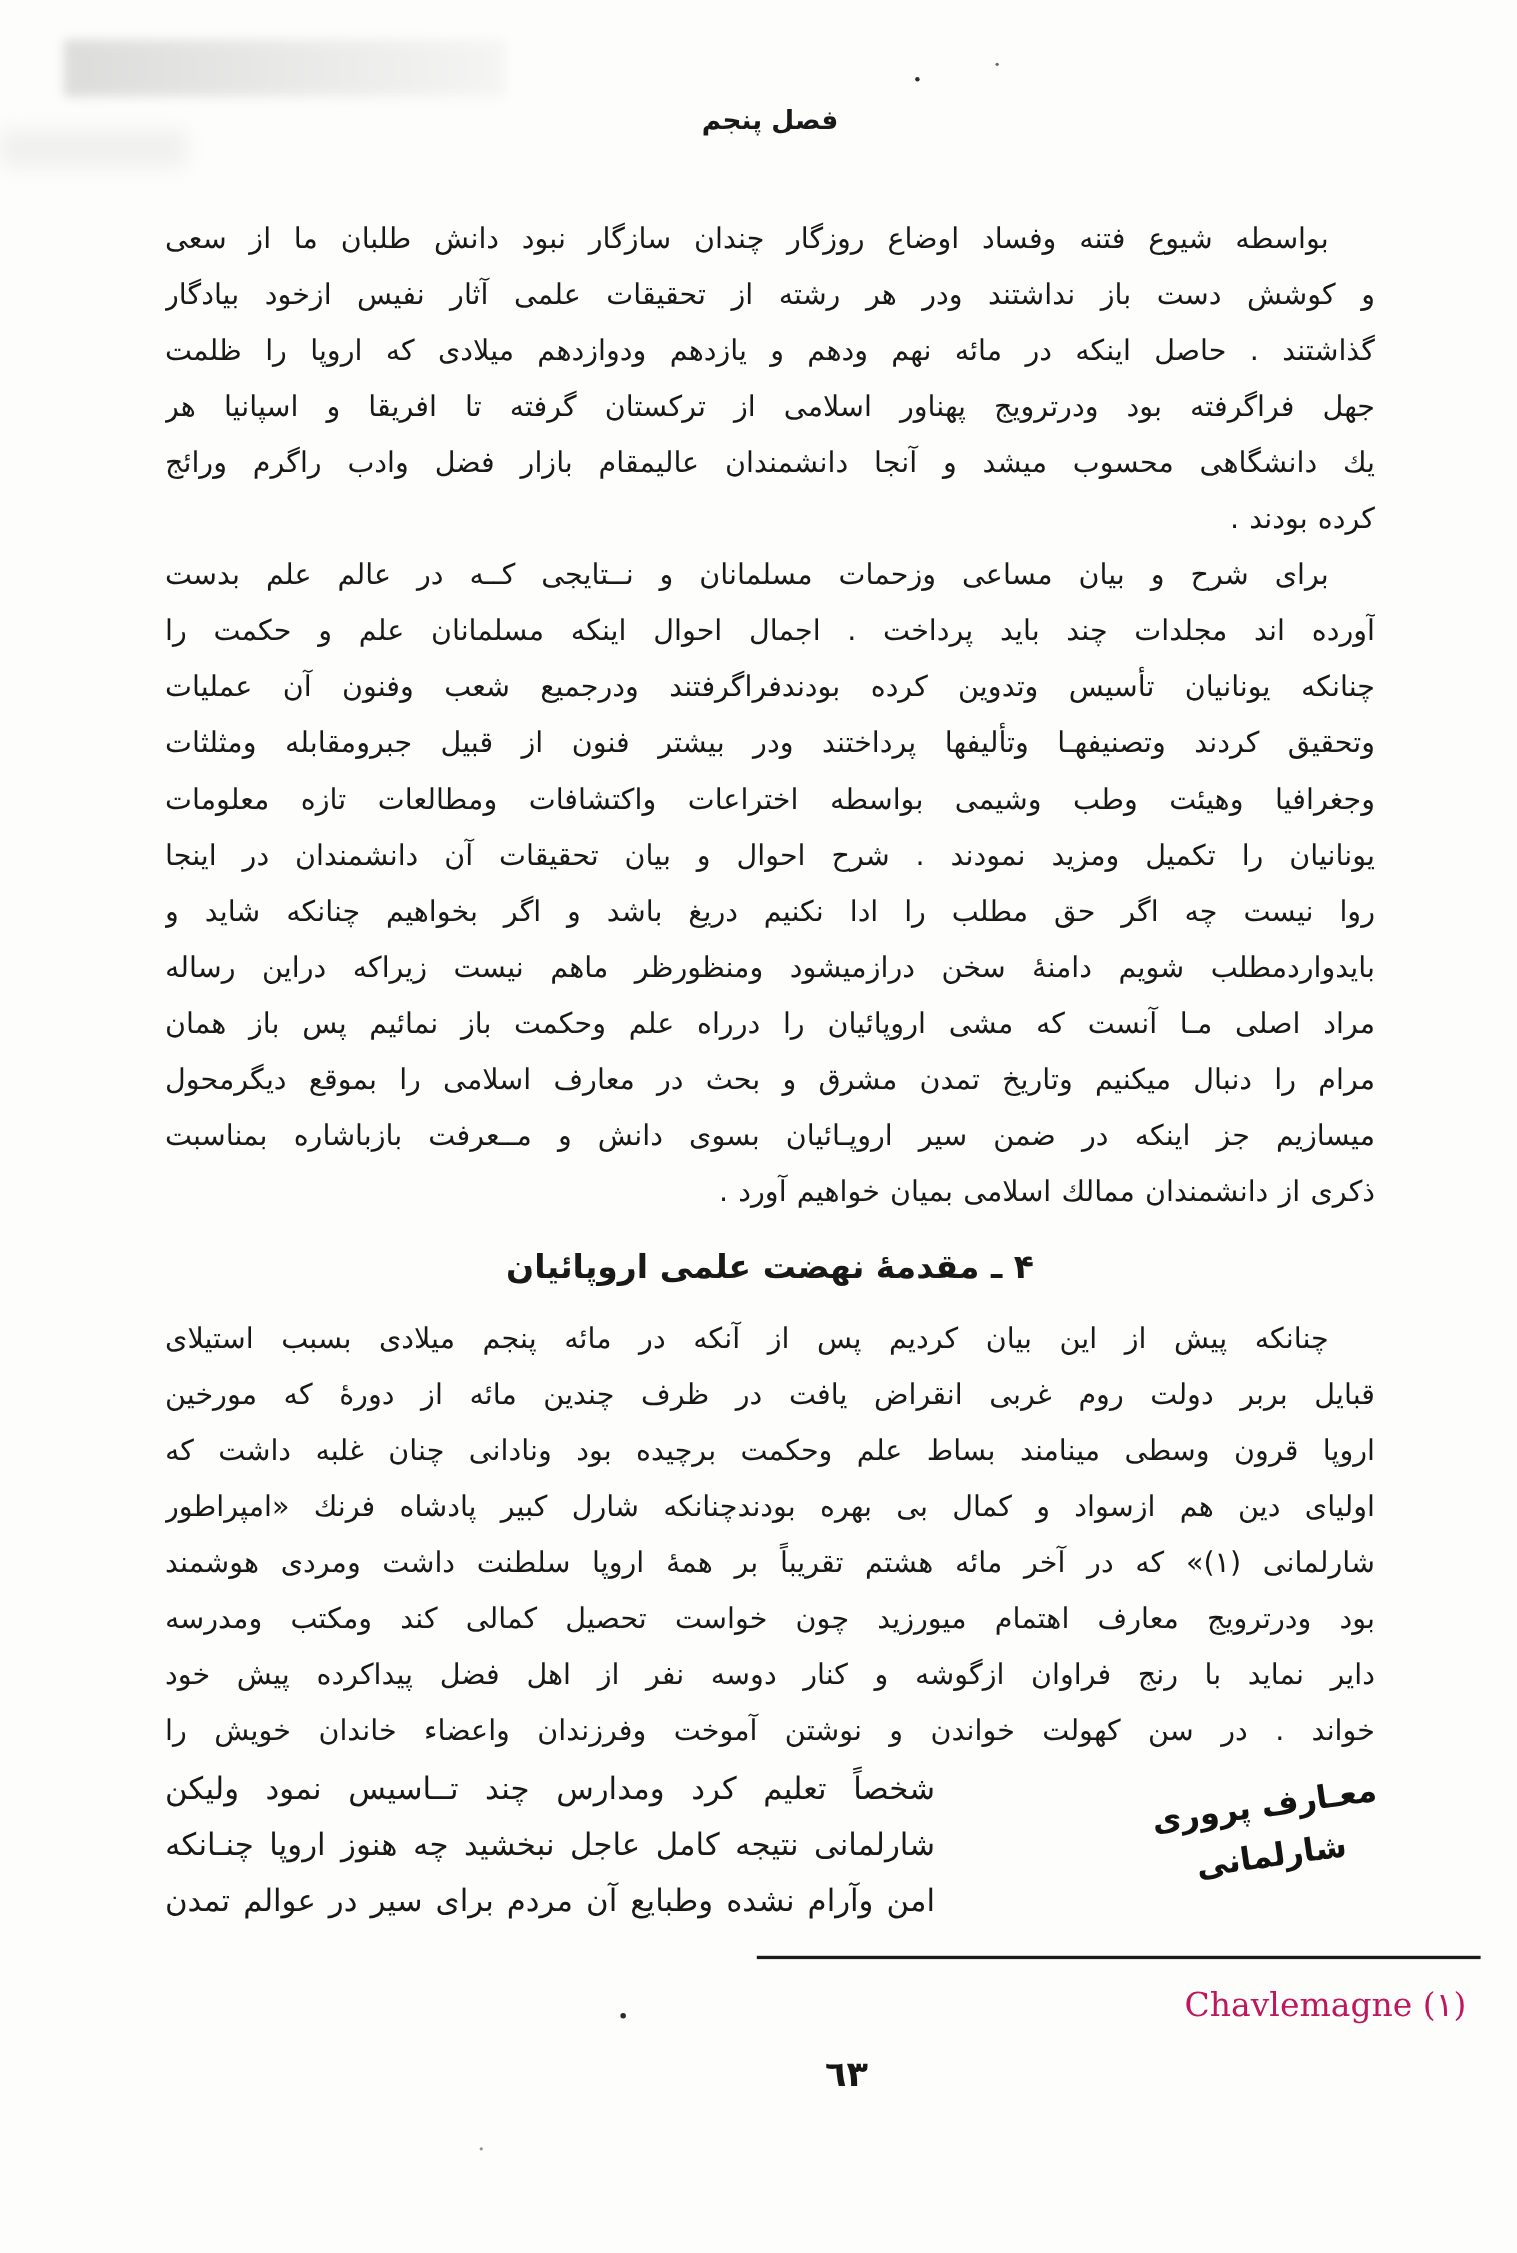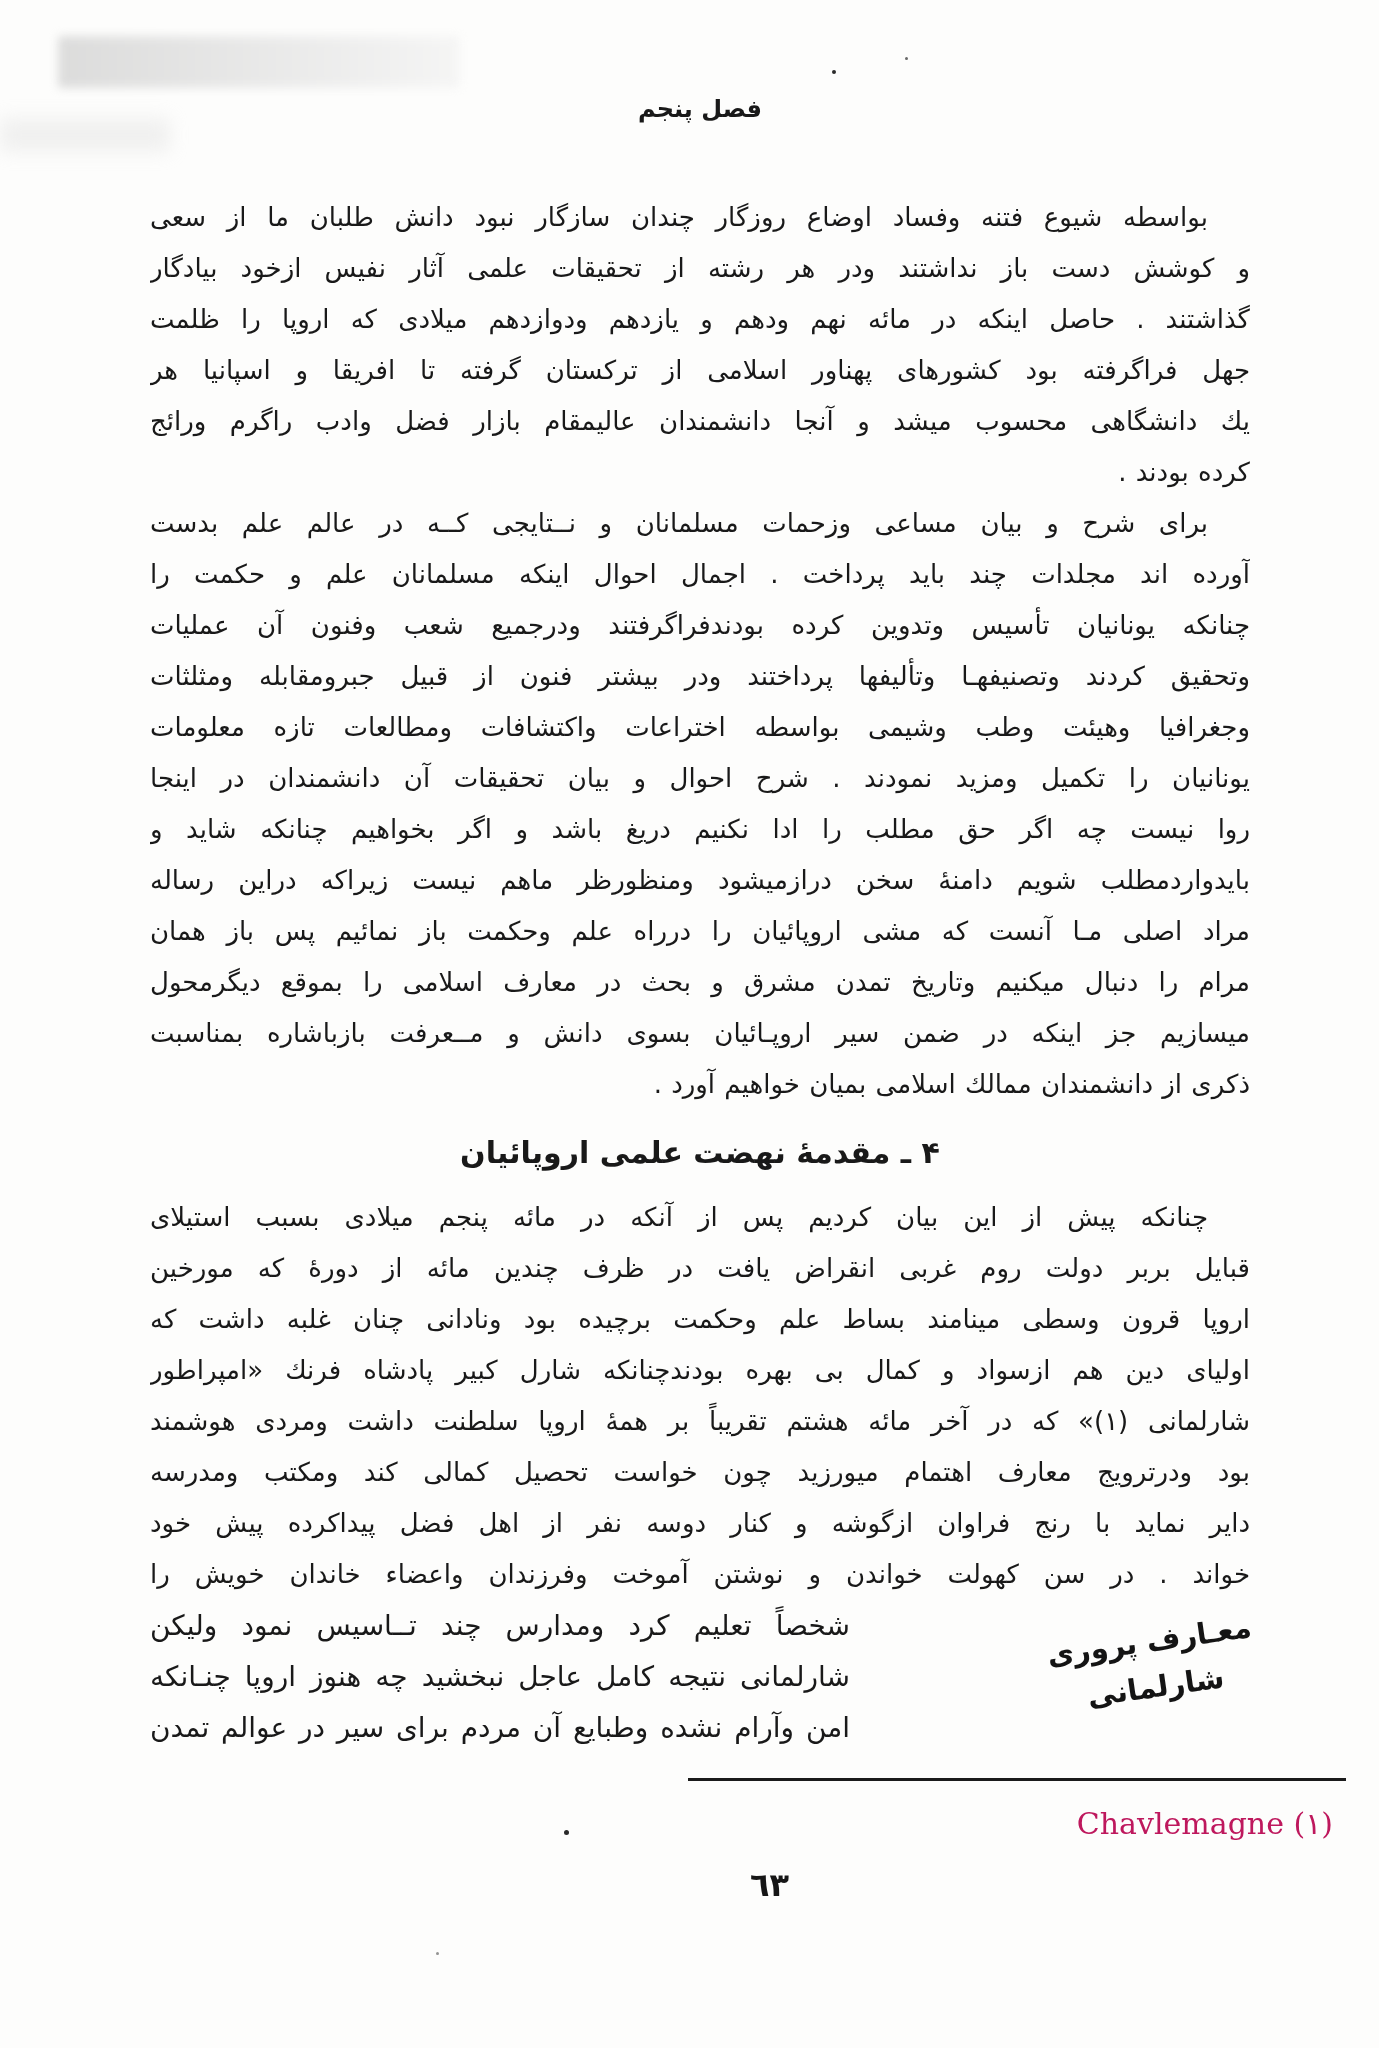--- a/index.html
+++ b/index.html
@@ -82,21 +82,21 @@
   <div class="speck s4"></div>
 
   <div class="column">
 
     <div class="chapter-header">فصل پنجم</div>
 
     <div>
       <div class="line indent">بواسطه شیوع فتنه وفساد اوضاع روزگار چندان سازگار نبود دانش طلبان ما از سعی</div>
       <div class="line">و کوشش دست باز نداشتند ودر هر رشته از تحقیقات علمی آثار نفیس ازخود بیادگار</div>
       <div class="line">گذاشتند . حاصل اینکه در مائه نهم ودهم و یازدهم ودوازدهم میلادی که اروپا را ظلمت</div>
-      <div class="line">جهل فراگرفته بود کشورهای پهناور اسلامی از ترکستان گرفته تا افریقا و اسپانیا هر</div>
+      <div class="line">جهل فراگرفته بود ودرترویج پهناور اسلامی از ترکستان گرفته تا افریقا و اسپانیا هر</div>
       <div class="line">یك دانشگاهی محسوب میشد و آنجا دانشمندان عالیمقام بازار فضل وادب راگرم ورائج</div>
       <div class="line end">کرده بودند .</div>
     </div>
 
     <div>
       <div class="line indent">برای شرح و بیان مساعی وزحمات مسلمانان و نــتایجی کــه در عالم علم بدست</div>
       <div class="line">آورده اند مجلدات چند باید پرداخت . اجمال احوال اینکه مسلمانان علم و حکمت را</div>
       <div class="line">چنانکه یونانیان تأسیس وتدوین کرده بودندفراگرفتند ودرجمیع شعب وفنون آن عملیات</div>
       <div class="line">وتحقیق کردند وتصنیفهـا وتألیفها پرداختند ودر بیشتر فنون از قبیل جبرومقابله ومثلثات</div>
       <div class="line">وجغرافیا وهیئت وطب وشیمی بواسطه اختراعات واکتشافات ومطالعات تازه معلومات</div>

